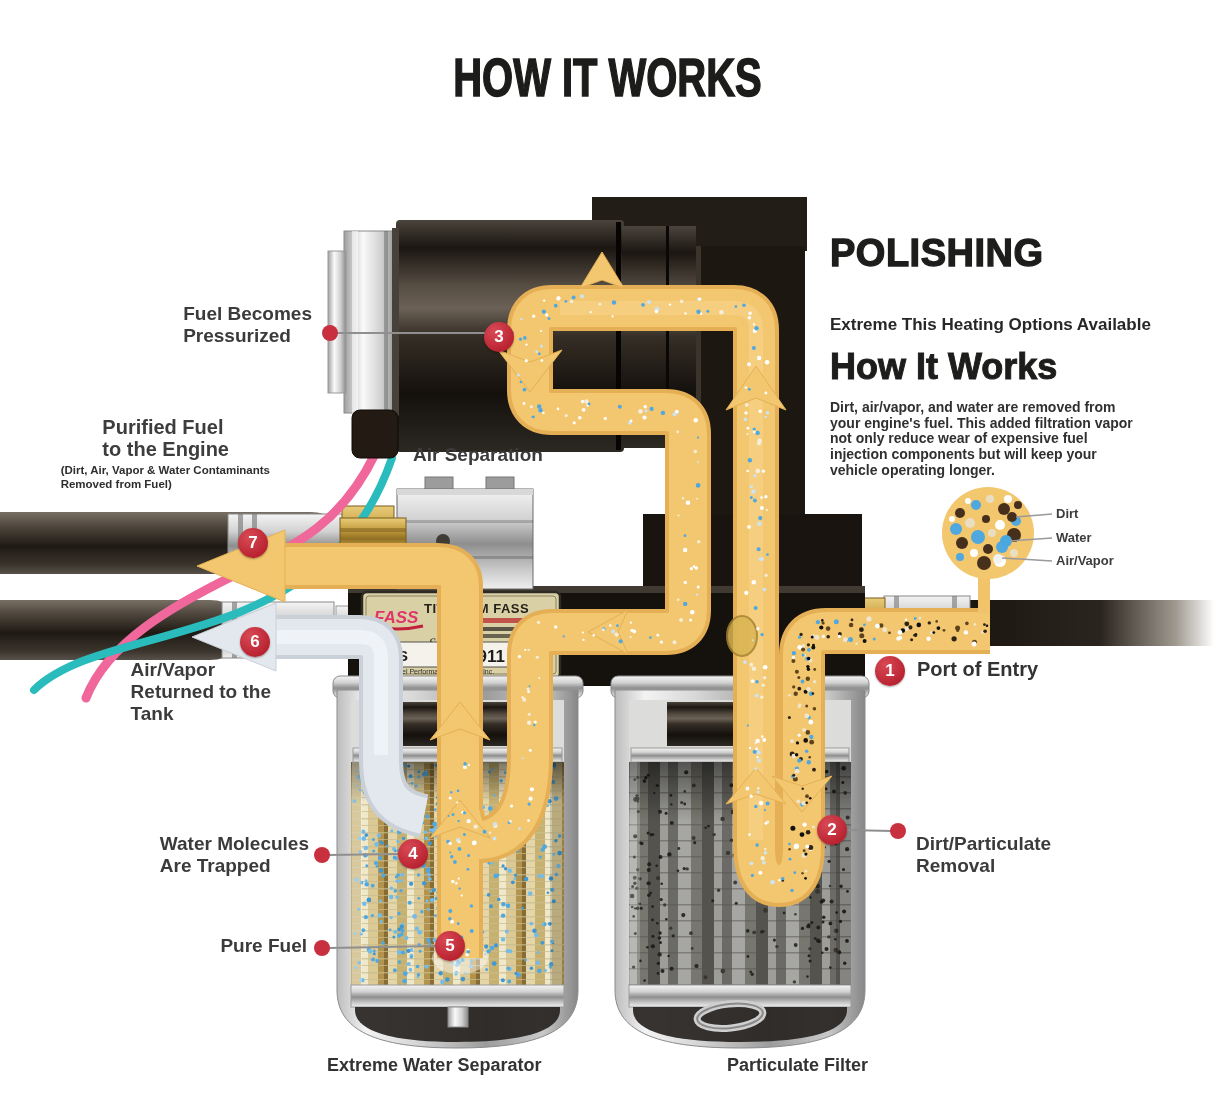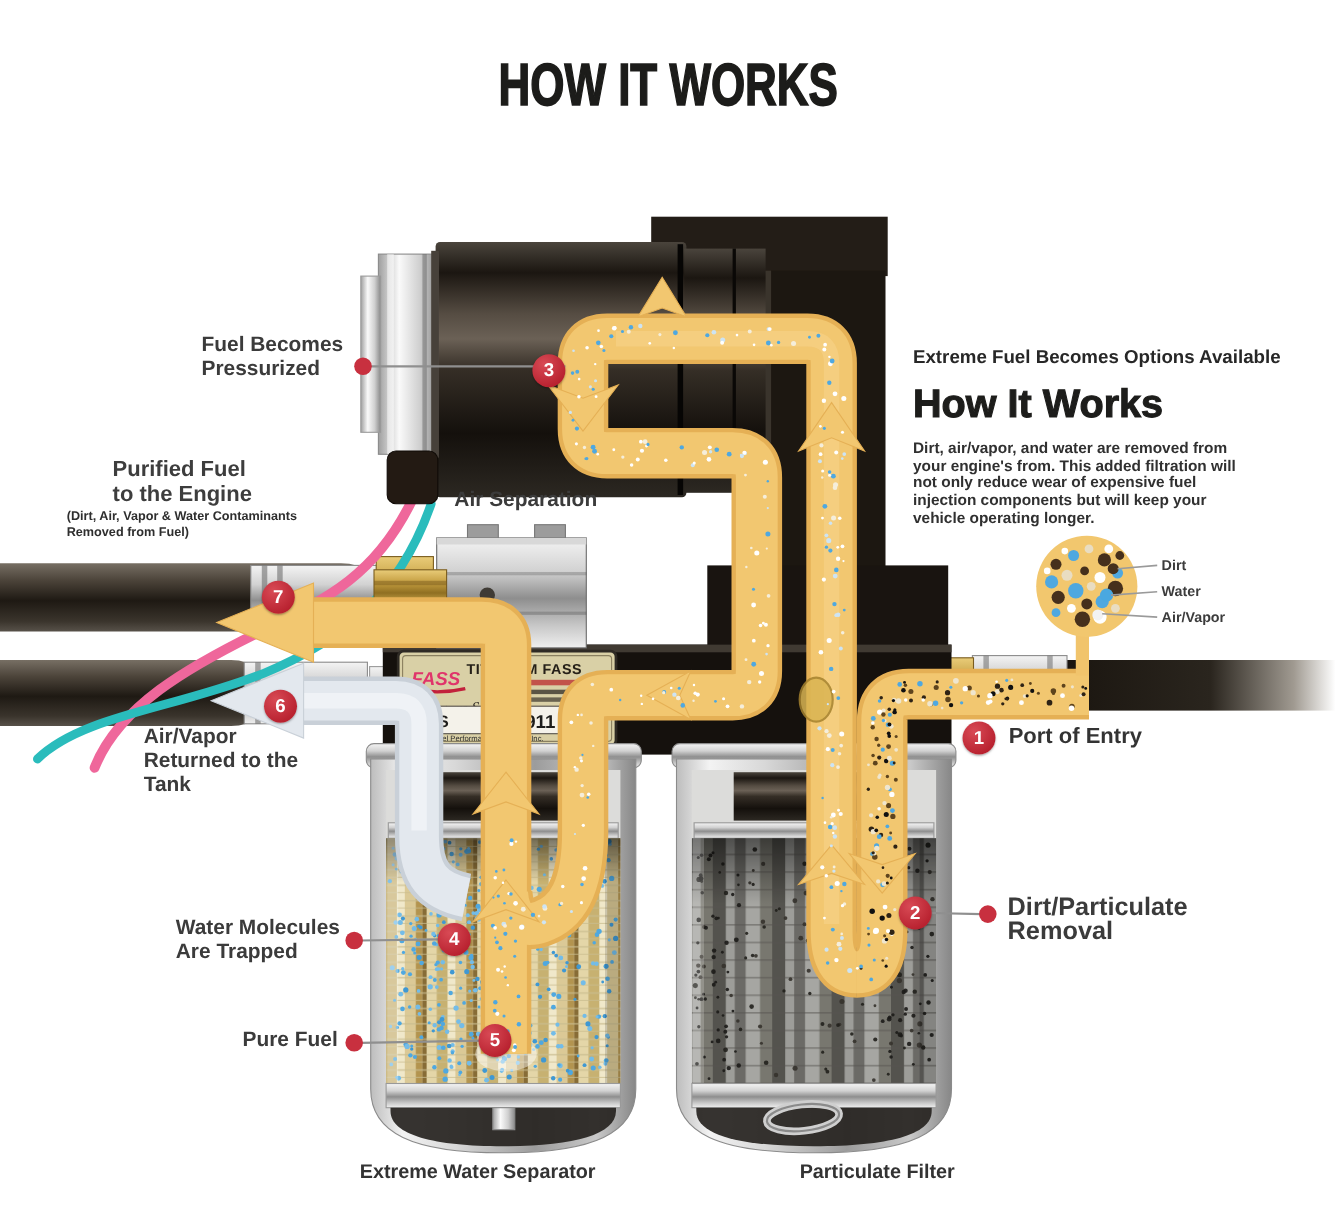--- a/index.html
+++ b/index.html
@@ -12,21 +12,21 @@
   .lab{position:absolute;font-weight:bold;color:#3b3b3b;}
   .r{text-align:left;}
   #lab-pressurized{right:902px;top:303px;font-size:19px;line-height:22px;}
   #lab-purified{right:985px;top:416px;font-size:20px;line-height:22px;color:#3d3d3d;}
   #lab-purified-note{right:944px;top:463px;font-size:11.5px;line-height:14px;color:#2e2e2e;}
   #lab-airsep{left:413px;top:444px;font-size:19px;}
   #lab-airvapor{right:943px;top:659px;font-size:19px;line-height:22px;}
   #lab-watermol{right:905px;top:833px;font-size:19px;line-height:22px;}
   #lab-purefuel{right:907px;top:935px;font-size:19px;}
   #lab-port{left:917px;top:658px;font-size:20px;color:#333;}
-  #lab-dirtrem{left:916px;top:813px;font-size:23px;line-height:22px;}
+  #lab-dirtrem{left:916px;top:833px;font-size:19px;line-height:22px;}
   #lab-sep{left:327px;width:260px;top:1055px;font-size:18px;text-align:left;color:#333;}
   #lab-part{left:612px;width:256px;top:1055px;font-size:18px;text-align:right;color:#333;}
   .legend-lab{position:absolute;left:1056px;font-size:13px;font-weight:bold;color:#3c3c3c;}
   #leg-0{top:506px}#leg-1{top:530px}#leg-2{top:553px}
   .marker{position:absolute;width:30px;height:30px;border-radius:50%;
     background:radial-gradient(circle at 35% 30%, #d84a55, #b8212f 75%);
     color:#fff;font-size:17px;font-weight:bold;text-align:center;line-height:30px;
     box-shadow:0 1px 2px rgba(0,0,0,.35);}
   .panel{position:absolute;left:830px;top:236px;width:340px;color:#1d1d1b;}
   .panel .hd{position:absolute;top:0;font-size:38px;line-height:35px;font-weight:bold;
@@ -1431,26 +1431,27 @@
     <circle cx="322" cy="855" r="8"></circle>
     <circle cx="322" cy="948" r="8"></circle>
     <circle cx="898" cy="831" r="8"></circle>
   </g>
 </svg>
 
 <h1 class="page-title"><span>HOW IT WORKS</span></h1>
 
 <div class="panel">
   <div class="hd">
+    <div>POLISHING</div>
   </div>
-  <div class="tag">Extreme Fuel Becomes Options Available</div>
+  <div class="tag">Extreme This Heating Options Available</div>
   <div class="hiw">How It Works</div>
   <div class="body">
     <div>Dirt, air/vapor, and water are removed from</div>
-    <div>your engine's from. This added filtration will</div>
+    <div>your engine's fuel. This added filtration vapor</div>
     <div>not only reduce wear of expensive fuel</div>
     <div>injection components but will keep your</div>
     <div>vehicle operating longer.</div>
   </div>
 </div>
 
 <div class="lab r" id="lab-pressurized">
   <div>Fuel Becomes</div>
   <div>Pressurized</div>
 </div>

